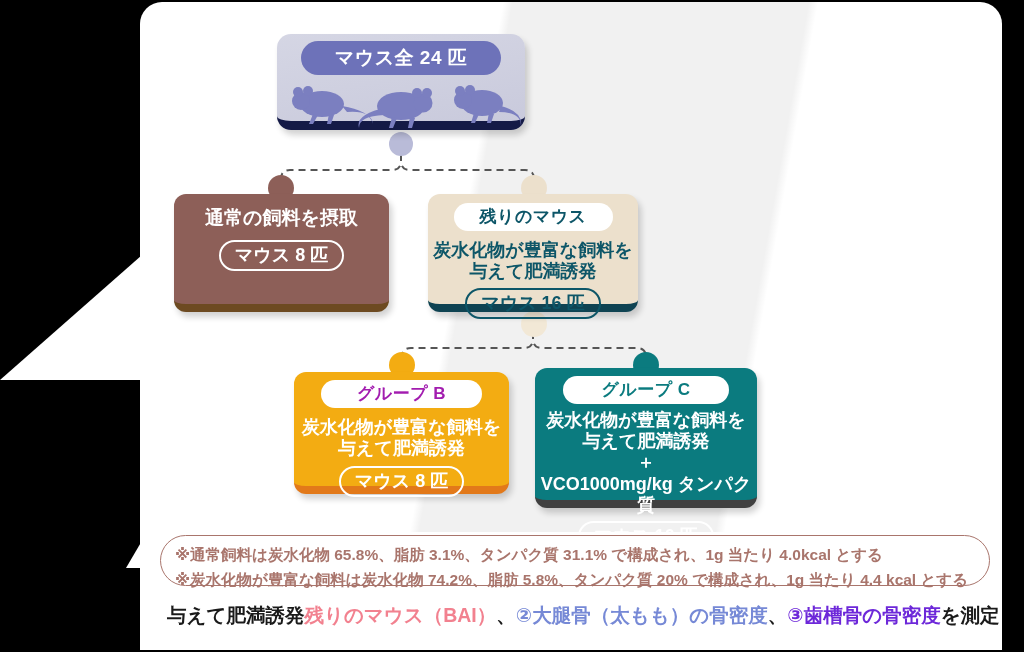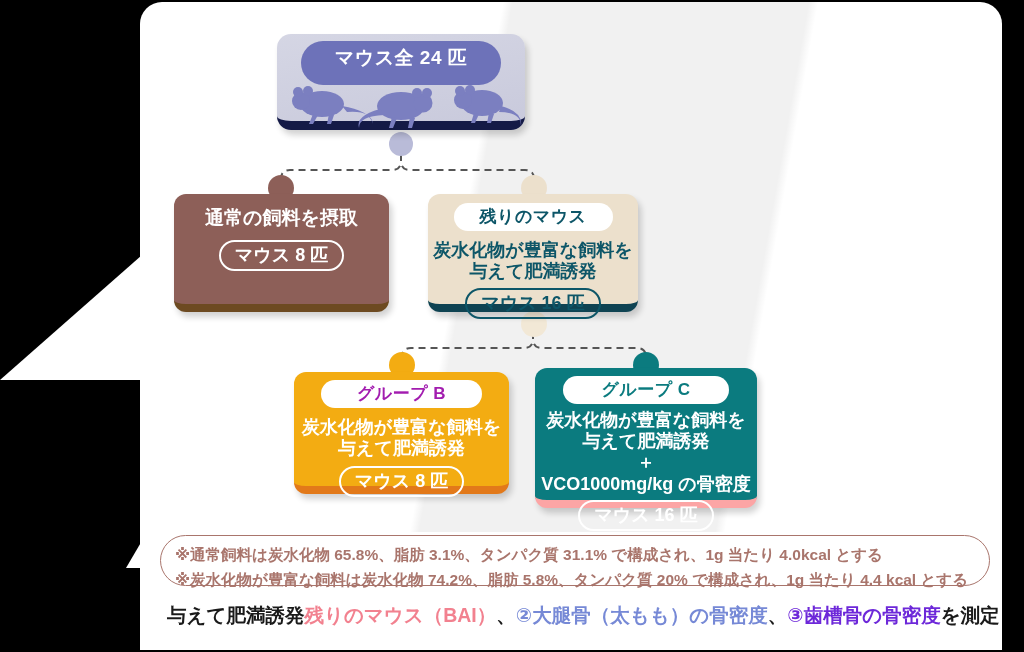--- a/index.html
+++ b/index.html
@@ -63,21 +63,21 @@
   
   #node-all {
     left: 137px; top: 32px; width: 248px; height: 96px;
     background: linear-gradient(170deg,#d5d6e4 0%, #c9cadc 100%);
     border-bottom: 9px solid #141a46;
     border-radius: 14px;
     box-shadow: 3px 5px 6px rgba(0,0,0,.18);
   }
   #node-all .pill {
     background: #6d72b9; color: #fff; font-size: 19px;
-    padding: 4px 34px 14px; margin-top: 7px;
+    padding: 4px 34px 4px; margin-top: 7px;
   }
   .mice { position: absolute; left: 0; top: 42px; width: 100%; height: 52px; }
 
   
   #node-a {
     left: 34px; top: 192px; width: 215px; height: 118px;
     background: #8d5f58; border-bottom: 8px solid #6d4a21;
     box-shadow: 3px 5px 6px rgba(0,0,0,.18);
   }
   #node-a .pill { background:#fff; color:#8d5f58; font-size:17px; padding:2px 40px 3px; margin-top:9px; }
@@ -101,21 +101,21 @@
     background: #f3ac12; border-bottom: 8px solid #e2791a;
     box-shadow: 3px 5px 6px rgba(0,0,0,.18);
   }
   #node-b .pill { background:#fff; color:#a21caf; font-size:17px; padding:2px 36px 3px; margin-top:8px; }
   #node-b .body { font-size: 18px; margin-top: 9px; }
   #node-b .count { font-size: 18px; margin-top: 7px; color:#fff; }
 
   
   #node-c {
     left: 395px; top: 366px; width: 222px; height: 140px;
-    background: #0b7b7f; border-bottom: 8px solid #fca5a5;
+    background: #0b7b7f; border-bottom: 8px solid #404040;
     box-shadow: 3px 5px 6px rgba(0,0,0,.18);
   }
   #node-c .pill { background:#fff; color:#0b7b7f; font-size:17px; padding:2px 38px 3px; margin-top:8px; }
   #node-c .body { font-size: 18px; margin-top: 6px; }
   #node-c .count { font-size: 18px; margin-top: 5px; color:#fff; }
 
   
   #connectors { position: absolute; left:0; top:0; width:862px; height:530px; pointer-events:none; }
   .dot { position: absolute; border-radius: 50%; }
 
@@ -229,21 +229,21 @@
       </div>
       <span class="count">マウス 8 匹</span>
     </div>
 
     <div class="node" id="node-c">
       <span class="pill">グループ C</span>
       <div class="body">
         <div>炭水化物が豊富な飼料を</div>
         <div>与えて肥満誘発</div>
         <div>＋</div>
-        <div>VCO1000mg/kg の骨密度</div>
+        <div>VCO1000mg/kg タンパク質</div>
       </div>
       <span class="count">マウス 16 匹</span>
     </div>
 
 
     <div id="footnotes">
       <div>※通常飼料は炭水化物 65.8%、脂肪 3.1%、タンパク質 31.1% で構成され、1g 当たり 4.0kcal とする</div>
       <div>※炭水化物が豊富な飼料は炭水化物 74.2%、脂肪 5.8%、タンパク質 20% で構成され、1g 当たり 4.4 kcal とする</div>
     </div>
 

